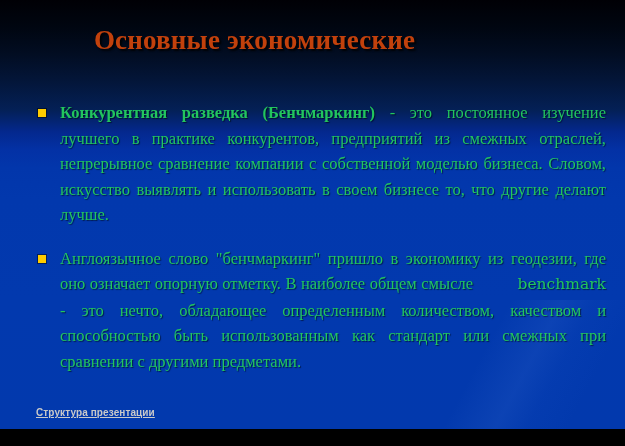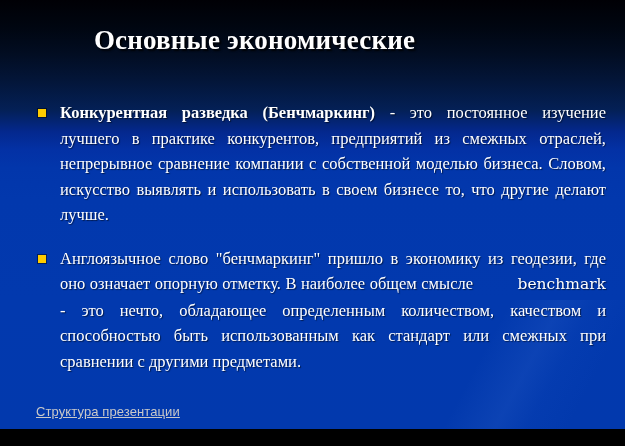--- a/index.html
+++ b/index.html
@@ -71,21 +71,21 @@
     background: #000000;
   }
 
   
   #title-block {
     position: absolute;
     left: 0;
     top: 22px;
     width: 509px;
     text-align: center;
-    color: #ffffff;
+    color: #c2410c;
     font-weight: bold;
     font-size: 27px;
     line-height: 36px;
     letter-spacing: 0.2px;
     text-shadow: 2px 2px 2px rgba(0,0,0,0.85);
   }
   .title-line {
     display: block;
     white-space: nowrap;
   }
@@ -108,21 +108,21 @@
     position: absolute;
     left: 4px;
     top: 9px;
     width: 8px;
     height: 8px;
     background: #ffcc00;
     box-shadow: 0 0 0 1px rgba(0,0,0,0.45);
   }
 
   .bullet-text {
-    color: #ffffff;
+    color: #22c55e;
     font-size: 16.5px;
     line-height: 25.5px;
     text-align: justify;
     text-justify: inter-word;
     text-shadow: 1px 1px 1px rgba(0,0,0,0.55);
     hyphens: none;
   }
   .bullet-text .lead {
     font-weight: bold;
   }
@@ -134,26 +134,27 @@
 
   
   #link-row {
     position: absolute;
     left: 36px;
     top: 402px;
   }
   #presentation-link {
     color: #c9c9c9;
     font-family: "Liberation Sans", "DejaVu Sans", sans-serif;
-    font-size: 13px;
+    font-size: 10px;
     line-height: 10px;
     text-decoration: underline;
     letter-spacing: 0.1px;
     cursor: pointer;
     white-space: nowrap;
+    font-weight: bold;
   }
 </style>
 </head>
 <body>
 
 <div id="slide">
 
   <div id="slide-bg"></div>
   <div id="slide-streak"></div>
 

